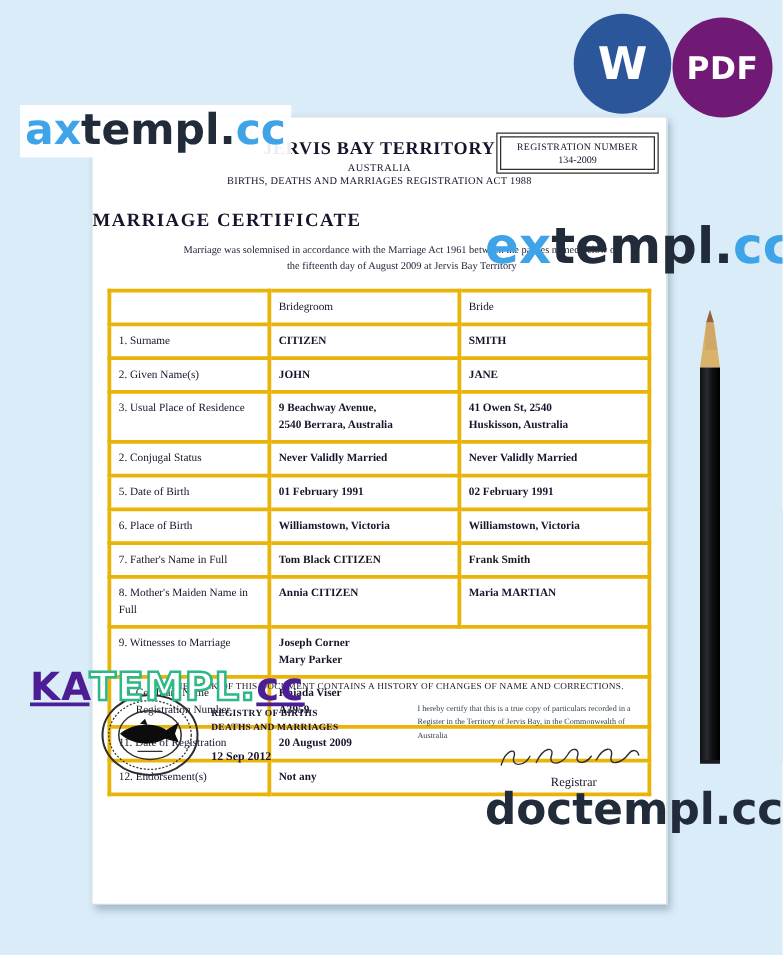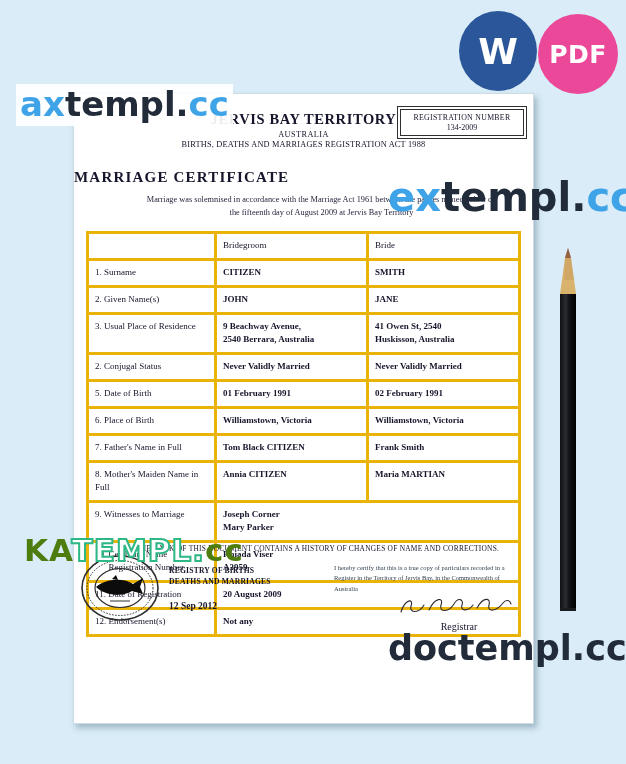--- a/index.html
+++ b/index.html
@@ -4,21 +4,21 @@
 <style>
   html,body{margin:0;padding:0;}
   body{width:626px;height:764px;position:relative;overflow:hidden;
        background:#d9ecf7;font-family:"Liberation Serif",serif;}
 
   
   .circle-btn{position:absolute;border-radius:50%;display:flex;align-items:center;
       justify-content:center;color:#fff;font-family:"DejaVu Sans",sans-serif;
       font-weight:bold;cursor:pointer;}
   .word-btn{left:459px;top:11px;width:78px;height:80px;background:#2b579a;font-size:36px;}
-  .pdf-btn{left:538px;top:14px;width:80px;height:80px;background:#ec4899;font-size:25px;letter-spacing:.5px;}
+  .pdf-btn{left:538px;top:14px;width:80px;height:80px;background:#701a75;font-size:25px;letter-spacing:.5px;}
 
   
   .paper{position:absolute;left:73px;top:93px;width:459px;height:629px;background:#fff;
       border:1px solid #cfdbe2;box-shadow:3px 4px 6px rgba(90,120,140,.45);
       color:#15152b;}
 
   .head-block{text-align:center;margin-top:16px;line-height:1.25;}
   .territory{font-weight:bold;font-size:14.5px;letter-spacing:.6px;}
   .country{font-size:8.3px;margin-top:2px;letter-spacing:.4px;}
   .act-line{font-size:8.3px;letter-spacing:.2px;}
@@ -46,21 +46,21 @@
   .registry-lines{position:absolute;left:95px;top:16px;font-weight:bold;font-size:7.6px;line-height:1.5;letter-spacing:.2px;}
   .issue-date{position:absolute;left:95px;top:52px;font-weight:bold;font-size:9.5px;}
   .certify{position:absolute;left:260px;top:14px;width:188px;font-size:6.5px;line-height:1.6;color:#33424f;}
   .signature{position:absolute;left:322px;top:44px;}
   .registrar{position:absolute;left:330px;top:72px;width:110px;text-align:center;font-size:10px;}
 
   
   .wm{position:absolute;font-family:"DejaVu Sans",sans-serif;font-weight:800;white-space:nowrap;}
   .wm-blue{color:#3fa3e8;}
   .wm-navy{color:#212b39;}
-  .wm-green{color:#4d7c0f;}
+  .wm-green{color:#4c1d95;text-decoration:underline;}
   .wm-outline{color:#ffffff;-webkit-text-stroke:2px #2eb886;text-shadow:0 0 1px #2eb886;}
   .wm-topleft{left:16px;top:84px;font-size:34px;background:rgba(255,255,255,.92);padding:0 4px 2px 4px;}
   .wm-mid{left:388px;top:174px;font-size:40px;}
   .wm-botleft{left:24px;top:532px;font-size:31px;letter-spacing:1px;}
   .wm-botright{left:388px;top:628px;font-size:35px;}
 
   
   .pencil{position:absolute;left:553px;top:246px;}
 </style>
 </head>

